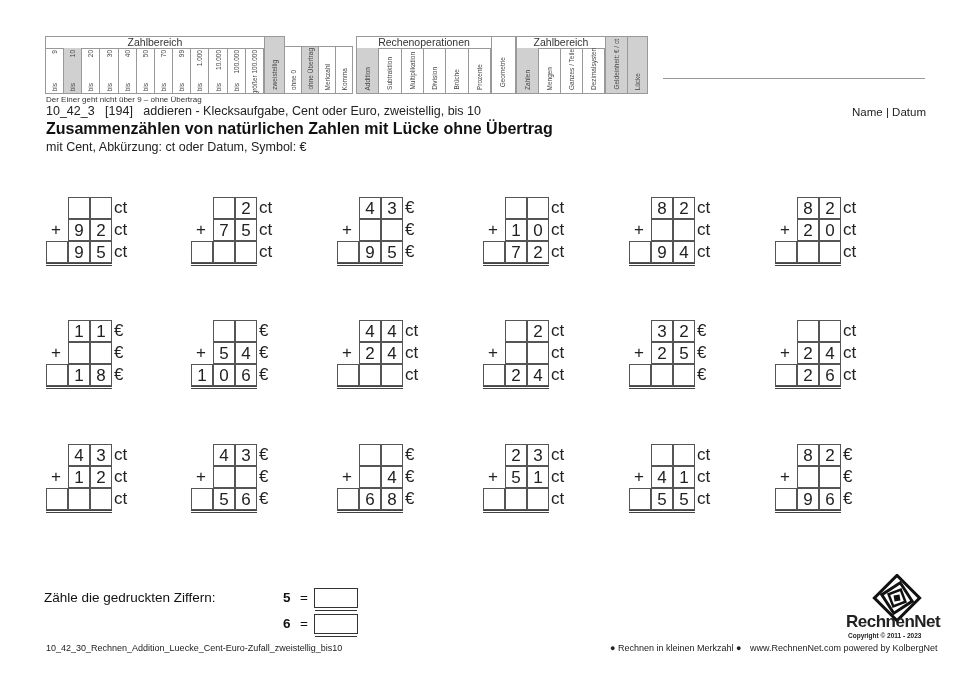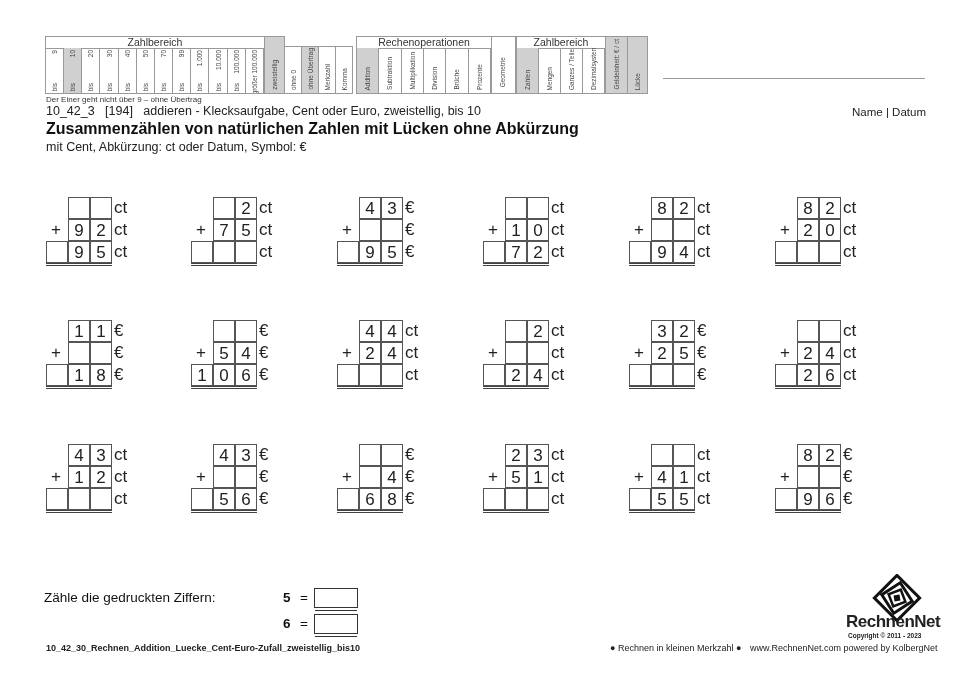--- a/index.html
+++ b/index.html
@@ -144,21 +144,21 @@
     <div class="cat" style="left: 628px; width: 20px; border-left: none; background: rgb(208, 208, 208);">
       <div class="lab" style="left: 6px; bottom: 3px;">Lücke</div>
     </div>
   </div>
 
 <div class="abs" style="left:663px;top:78px;width:262px;height:1px;background:#999;"></div>
 <div class="abs" style="right:37px;top:81px;font-size:11.5px;color:#222;margin-top:25px;">Name | Datum</div>
 
 <div class="abs" style="left:46px;top:95px;font-size:8px;color:#333;">Der Einer geht nicht über 9 – ohne Übertrag</div>
 <div class="abs" style="left:46px;top:104px;font-size:12.5px;white-space:pre;color:#222;">10_42_3   [194]   addieren - Klecksaufgabe, Cent oder Euro, zweistellig, bis 10</div>
-<div class="abs" style="left:46px;top:120px;font-size:16px;font-weight:bold;color:#111;">Zusammenzählen von natürlichen Zahlen mit Lücken ohne Abkürzung</div>
+<div class="abs" style="left:46px;top:120px;font-size:16px;font-weight:bold;color:#111;">Zusammenzählen von natürlichen Zahlen mit Lücke ohne Übertrag</div>
 <div class="abs" style="left:46px;top:140px;font-size:12.5px;color:#222;">mit Cent, Abkürzung: ct oder Datum, Symbol: €</div>
 
 <div id="problems">
     <div class="prob" style="left: 46px; top: 197px;">
       <div class="cell" style="left: 22px; top: 0px;"></div>
       <div class="cell" style="left: 44px; top: 0px;"></div>
       <div class="unit" style="left: 68px; top: 0px;">ct</div>
       <div class="plus" style="left: 5px; top: 22px;">+</div>
       <div class="cell" style="left: 22px; top: 22px;">9</div>
       <div class="cell" style="left: 44px; top: 22px;">2</div>
@@ -414,21 +414,21 @@
   <span style="position:absolute;left:0;top:2px;font-size:13.5px;font-weight:bold;">5</span>
   <span style="position:absolute;left:17px;top:2px;font-size:13.5px;">=</span>
   <div class="ansbox" style="left:31px;top:0;"></div>
 </div>
 <div class="abs" style="left:283px;top:614px;height:22px;">
   <span style="position:absolute;left:0;top:2px;font-size:13.5px;font-weight:bold;">6</span>
   <span style="position:absolute;left:17px;top:2px;font-size:13.5px;">=</span>
   <div class="ansbox" style="left:31px;top:0;"></div>
 </div>
 
-<div class="abs" style="left:46px;top:643px;font-size:9px;color:#222;font-weight:bold;">10_42_30_Rechnen_Addition_Luecke_Cent-Euro-Zufall_zweistellig_bis10</div>
+<div class="abs" style="left:46px;top:643px;font-size:9px;color:#222;">10_42_30_Rechnen_Addition_Luecke_Cent-Euro-Zufall_zweistellig_bis10</div>
 <div class="abs" style="left:610px;top:643px;font-size:9px;color:#222;">● Rechnen in kleinen Merkzahl ●</div>
 <div class="abs" style="left:750px;top:643px;font-size:9px;color:#222;">www.RechnenNet.com powered by KolbergNet</div>
 
 <div class="abs" style="left:872px;top:574px;width:50px;height:48px;">
   <svg width="50" height="48" viewBox="0 0 50 48">
     <g transform="translate(25,24) rotate(45)">
       <rect x="-16" y="-16" width="32" height="32" fill="none" stroke="#111" stroke-width="3"></rect>
       <rect x="-11" y="-11" width="22" height="22" fill="none" stroke="#111" stroke-width="3" transform="rotate(12)"></rect>
       <rect x="-6.5" y="-6.5" width="13" height="13" fill="none" stroke="#111" stroke-width="2.5" transform="rotate(24)"></rect>
       <rect x="-3" y="-3" width="6" height="6" fill="#111" transform="rotate(36)"></rect>

